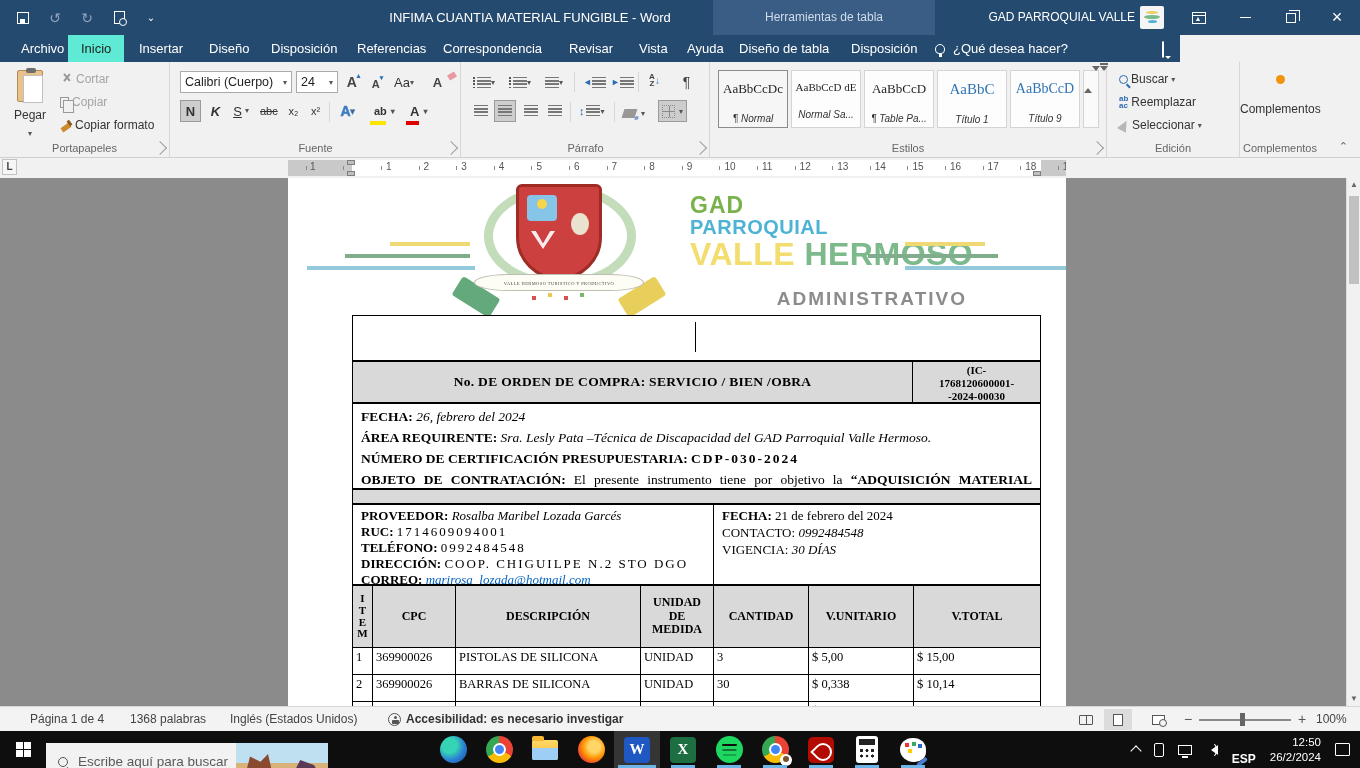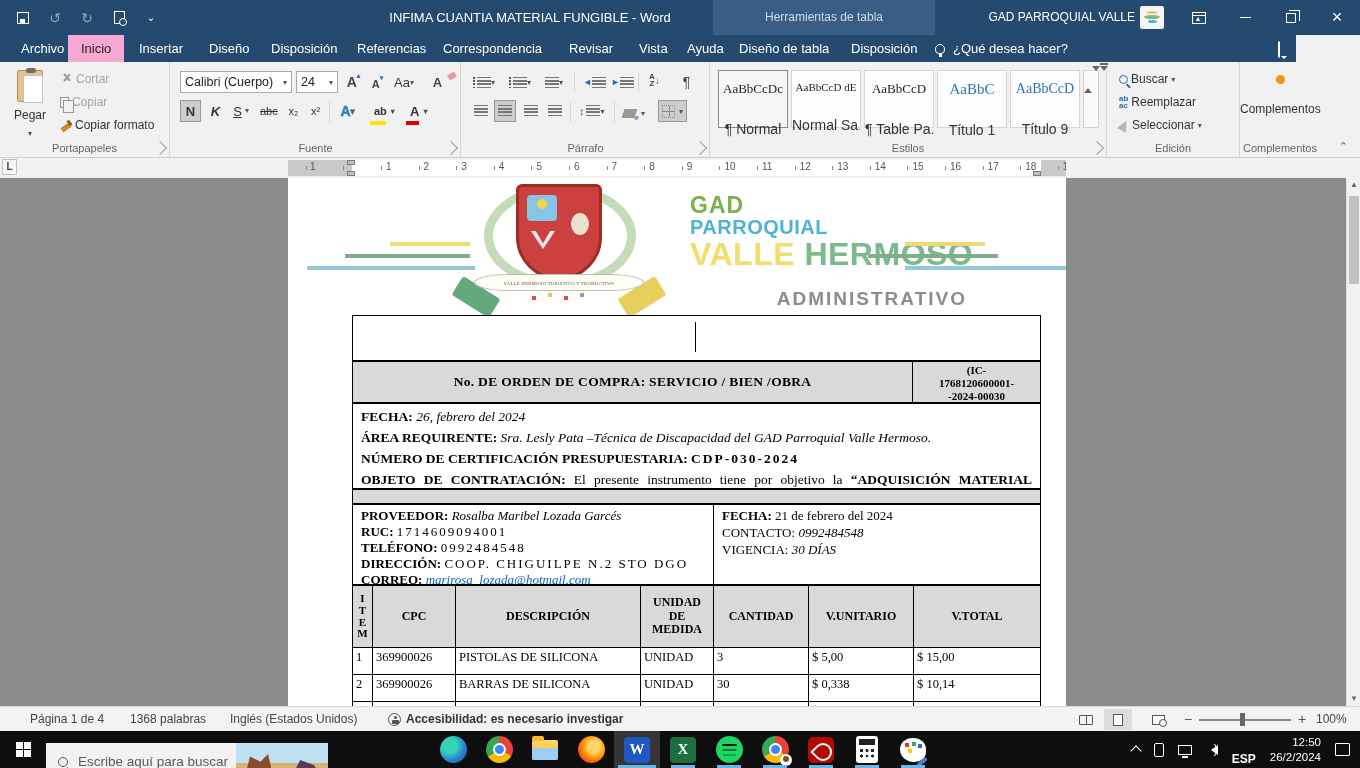--- a/index.html
+++ b/index.html
@@ -24,23 +24,23 @@
   .winbtns { position:absolute; right:0; top:0; height:35px; display:flex; }
   .wbtn { width:46px; height:35px; display:flex; align-items:center; justify-content:center; color:#fff; font-size:14px; }
   .ico-ribdisp { width:14px; height:12px; border:1.2px solid #fff; position:relative; }
   .ico-ribdisp:before { content:""; position:absolute; left:0; top:2px; width:100%; height:1.2px; background:#fff; }
   .ico-ribdisp:after { content:"▴"; position:absolute; left:3px; top:1px; font-size:8px; color:#fff; }
   .ico-min { width:11px; height:1.6px; background:#fff; }
   .ico-restore { width:10px; height:10px; border:1.3px solid #fff; position:relative; }
   .ico-restore:before { content:""; position:absolute; left:2px; top:-4px; width:10px; height:10px; border:1.3px solid #fff; border-left:none; border-bottom:none; }
 
   
-  #tabrow { position:absolute; left:0; top:35px; width:1296px; height:27px; background:#254a6f; color:#fff; font-size:13px; }
+  #tabrow { position:absolute; left:0; top:35px; width:1180px; height:27px; background:#254a6f; color:#fff; font-size:13px; }
   .rtab { position:absolute; top:0; height:27px; line-height:27px; padding:0 13px; white-space:nowrap; }
-  .rtab.active { background:#f9a8d4; color:#1e1e1e; }
+  .rtab.active { background:#5eead4; color:#1e1e1e; }
   #tellme { position:absolute; left:935px; top:0; height:27px; display:flex; align-items:center; gap:8px; font-size:13px; color:#fff; }
   .ico-bulb { width:10px; height:10px; border:1.3px solid #fff; border-radius:50% 50% 40% 40%; position:relative; }
   .ico-bulb:after { content:""; position:absolute; left:2.5px; bottom:-4px; width:3px; height:3px; background:#fff; }
   .ico-comment { width:16px; height:12px; border:1.4px solid #fff; border-radius:2px; position:relative; }
   .ico-comment:after { content:""; position:absolute; left:2px; bottom:-5px; border:3px solid transparent; border-top-color:#fff; }
 
   
   #ribbon { position:absolute; left:0; top:62px; width:1360px; height:96px; background:#f1f1f1; border-bottom:1px solid #d2d0ce; color:#444; }
   .rgroup { position:absolute; top:0; height:95px; border-right:1px solid #d8d6d4; }
   .glabel { position:absolute; bottom:3px; left:0; width:100%; text-align:center; font-size:11px; color:#666; }
@@ -89,21 +89,21 @@
   .ico-bucket:after { content:""; position:absolute; right:-4px; bottom:-2px; width:4px; height:4px; background:#7f9bd1; border-radius:50%; }
   .ico-borders { width:13px; height:13px; border:1.3px dotted #8a8a8a; position:relative; }
   .ico-borders:before { content:""; position:absolute; left:50%; top:0; width:1.3px; height:100%; background:#8a8a8a; }
   .ico-borders:after { content:""; position:absolute; top:50%; left:0; height:1.3px; width:100%; background:#8a8a8a; }
   .indent-arrow { font-size:9px; color:#2b6cb3; }
 
   .stylecard { position:absolute; top:8px; width:70px; height:58px; background:#fdfdfd; border:1px solid #d6d4d2; text-align:center; }
   .stylecard.sel { border:1.6px solid #8b8b8b; background:#f6f6f6; }
   .stylecard .prev { margin-top:10px; font-size:13px; color:#1f1f1f; font-family:"Liberation Serif",serif; white-space:nowrap; overflow:hidden; }
   .stylecard .prev.blue { color:#2e74b5; font-size:15px; }
-  .stylecard .lbl { margin-top:24px; font-size:14px; color:#333; white-space:nowrap; overflow:hidden; }
+  .stylecard .lbl { margin-top:16px; font-size:10px; color:#333; white-space:nowrap; overflow:hidden;font-style:italic; }
   .sgallery-scroll { position:absolute; left:1082px; top:8px; width:16px; height:58px; border:1px solid #d6d4d2; background:#fafafa; }
   .tri { width:0; height:0; margin:4px auto; }
   .tri.up { border-left:4px solid transparent; border-right:4px solid transparent; border-bottom:5px solid #666; }
   .tri.dn { border-left:4px solid transparent; border-right:4px solid transparent; border-top:5px solid #666; }
   .tri.more { border-left:4px solid transparent; border-right:4px solid transparent; border-top:5px solid #666; position:relative; }
   .tri.more:before { content:""; position:absolute; left:-4px; top:-8px; width:8px; height:1.5px; background:#666; }
 
   .ico-mag { width:9px; height:9px; border:1.6px solid #2b6cb3; border-radius:50%; position:relative; }
   .ico-mag:after { content:""; position:absolute; right:-4px; bottom:-4px; width:5px; height:1.6px; background:#2b6cb3; transform:rotate(45deg); }
   .ico-replace { font-size:8px; font-weight:bold; color:#2b6cb3; line-height:.9; }

